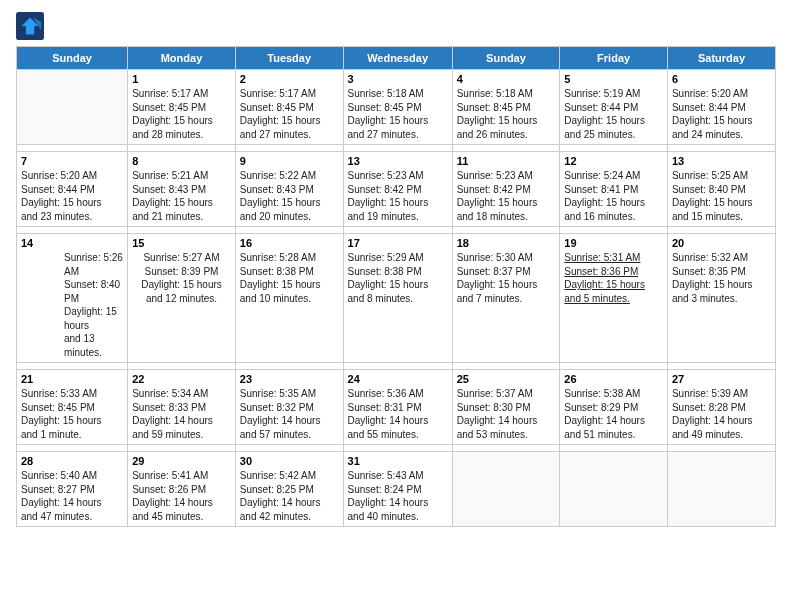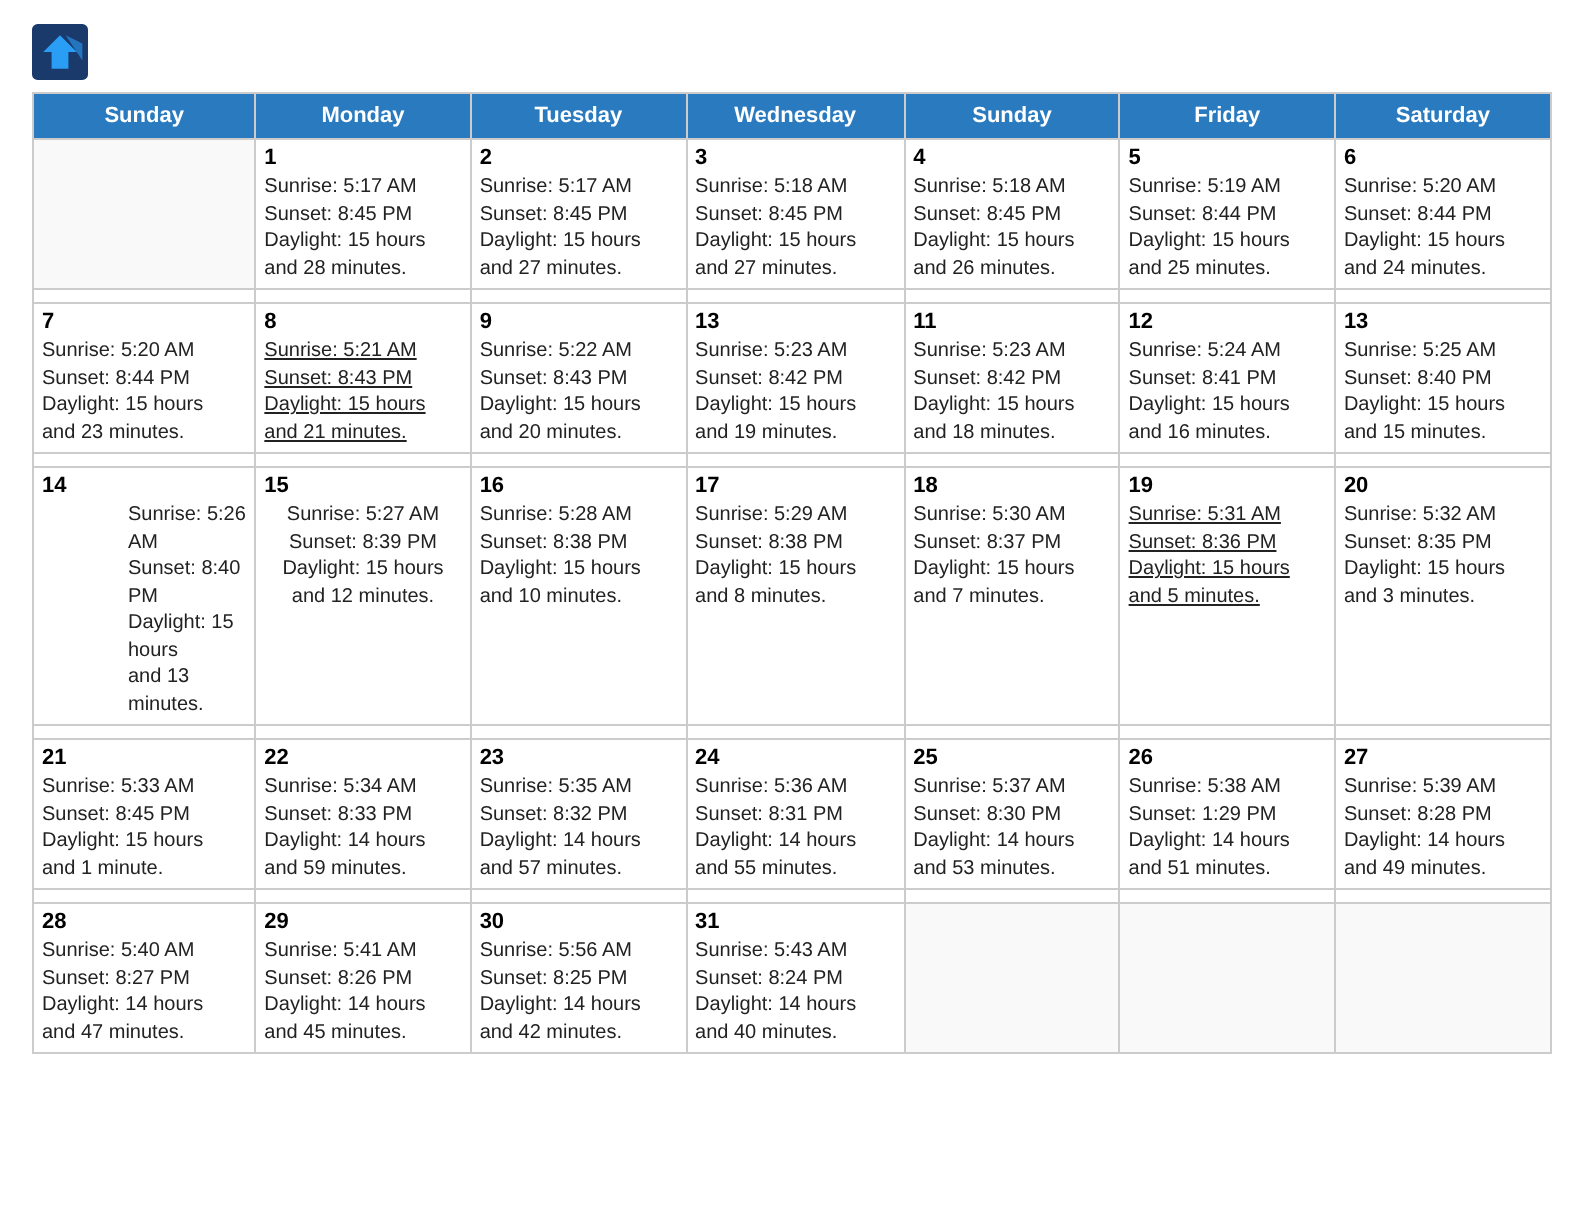--- a/index.html
+++ b/index.html
@@ -186,21 +186,21 @@
         <tr>
           <td>
             <span class="day-num">7</span>
             <div class="day-info" style="white-space: pre-line;">Sunrise: 5:20 AM
 Sunset: 8:44 PM
 Daylight: 15 hours
 and 23 minutes.</div>
           </td>
           <td>
             <span class="day-num">8</span>
-            <div class="day-info" style="white-space: pre-line; text-decoration: underline;">Sunrise: 5:21 AM
+            <div class="day-info" style="white-space: pre-line;">Sunrise: 5:21 AM
 Sunset: 8:43 PM
 Daylight: 15 hours
 and 21 minutes.</div>
           </td>
           <td>
             <span class="day-num">9</span>
             <div class="day-info" style="white-space: pre-line;">Sunrise: 5:22 AM
 Sunset: 8:43 PM
 Daylight: 15 hours
 and 20 minutes.</div>
@@ -335,21 +335,21 @@
           <td>
             <span class="day-num">25</span>
             <div class="day-info" style="white-space: pre-line;">Sunrise: 5:37 AM
 Sunset: 8:30 PM
 Daylight: 14 hours
 and 53 minutes.</div>
           </td>
           <td>
             <span class="day-num">26</span>
             <div class="day-info" style="white-space: pre-line;">Sunrise: 5:38 AM
-Sunset: 1:29 PM
+Sunset: 8:29 PM
 Daylight: 14 hours
 and 51 minutes.</div>
           </td>
           <td>
             <span class="day-num">27</span>
             <div class="day-info" style="white-space: pre-line;">Sunrise: 5:39 AM
 Sunset: 8:28 PM
 Daylight: 14 hours
 and 49 minutes.</div>
           </td>
@@ -373,21 +373,21 @@
           </td>
           <td>
             <span class="day-num">29</span>
             <div class="day-info" style="white-space: pre-line;">Sunrise: 5:41 AM
 Sunset: 8:26 PM
 Daylight: 14 hours
 and 45 minutes.</div>
           </td>
           <td>
             <span class="day-num">30</span>
-            <div class="day-info" style="white-space: pre-line;">Sunrise: 5:56 AM
+            <div class="day-info" style="white-space: pre-line;">Sunrise: 5:42 AM
 Sunset: 8:25 PM
 Daylight: 14 hours
 and 42 minutes.</div>
           </td>
           <td>
             <span class="day-num">31</span>
             <div class="day-info" style="white-space: pre-line;">Sunrise: 5:43 AM
 Sunset: 8:24 PM
 Daylight: 14 hours
 and 40 minutes.</div>

